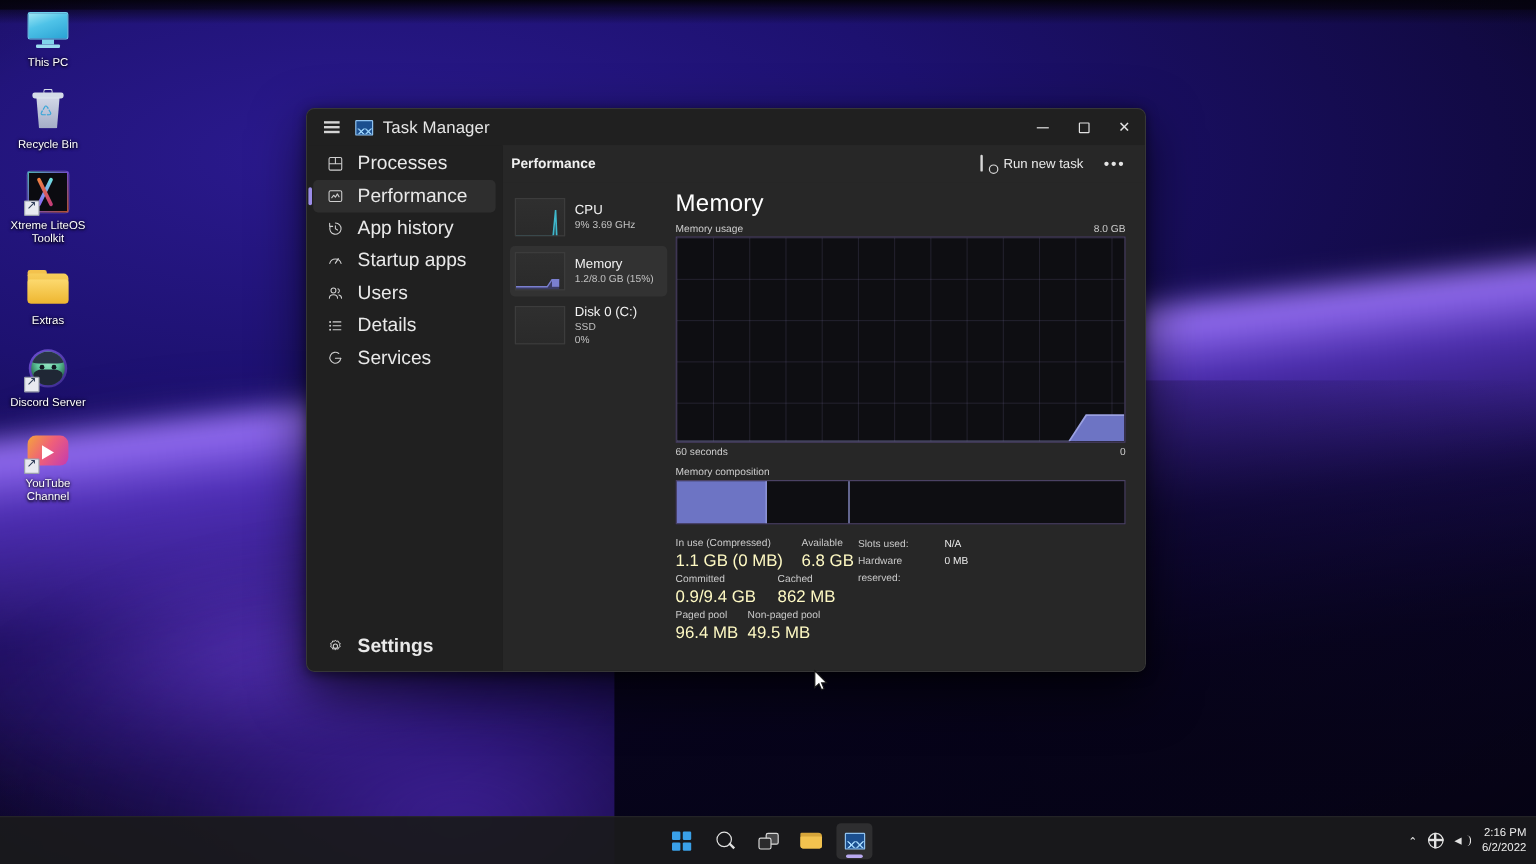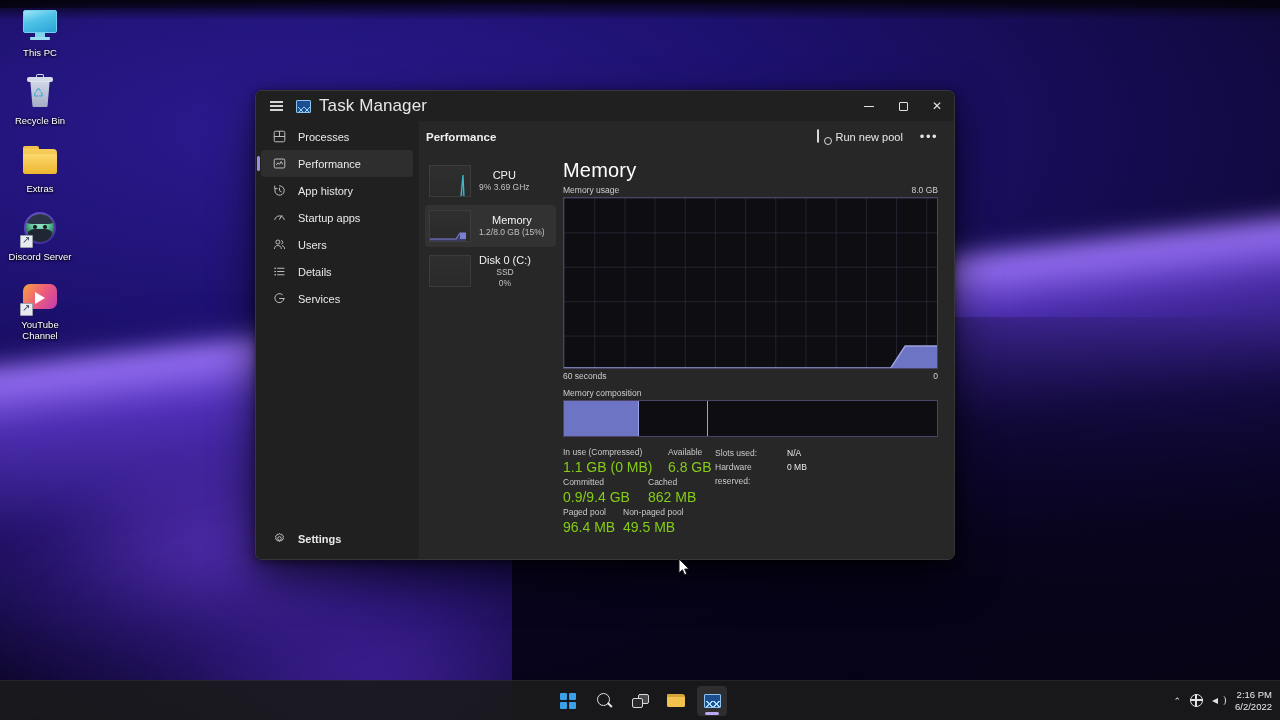--- a/index.html
+++ b/index.html
@@ -171,21 +171,21 @@
     width:15px; height:13px; background:#1b4f8f; border:1px solid #8fc2ef; border-radius:1px;
     position:relative; margin-right:8px; overflow:hidden;
   }
   .tm-appicon:before {
     content:""; position:absolute; left:1px; top:6px; width:12px; height:5px;
     background:
       linear-gradient(45deg, transparent 46%, #9fd8ff 46%, #9fd8ff 58%, transparent 58%),
       linear-gradient(-45deg, transparent 46%, #9fd8ff 46%, #9fd8ff 58%, transparent 58%);
     background-size:6px 6px;
   }
-  .tm-title { font-size:17px; color:#e6e6e6; letter-spacing:.1px; }
+  .tm-title { font-size:14px; color:#e6e6e6; letter-spacing:.1px; }
   .tm-wincontrols { margin-left:auto; display:flex; height:30px; }
   .tm-wc {
     width:34px; height:30px; display:flex; align-items:center; justify-content:center;
     color:#e2e2e2; font-size:11px; line-height:1;
   }
   .wc-min { width:10px; height:1px; background:#e2e2e2; }
   .wc-max { width:9px; height:9px; border:1px solid #e2e2e2; border-radius:1px; }
   .wc-close { font-size:12px; }
 
   .tm-body { flex:1; display:flex; min-height:0; }
@@ -199,21 +199,21 @@
     height:27px; display:flex; align-items:center; position:relative;
     margin:0 6px 0 5px; border-radius:4px; padding-left:8px;
     color:#e8e8e8;
   }
   .nav-item.active { background:#2e2e2e; }
   .nav-item.active:before {
     content:""; position:absolute; left:-4px; top:6px; width:2.5px; height:15px;
     background:#9b8ce8; border-radius:2px;
   }
   .nav-ic { width:20px; height:16px; margin-right:9px; display:flex; align-items:center; justify-content:center; color:#cfcfcf; }
-  .nav-label { font-size:11px; color:#e9e9e9; }
+  .nav-label { font-size:16px; color:#e9e9e9; }
   .nav-spacer { flex:1; }
   .nav-settings { margin-bottom:7px;font-weight:bold; }
 
   
   .tm-main { flex:1; display:flex; flex-direction:column; background:#272727; min-width:0; }
   .tm-toolbar {
     height:31px; flex:0 0 31px; display:flex; align-items:center;
     padding:0 9px 0 7px; background:#272727;
   }
   .tm-pagetitle { font-size:11.5px; color:#f0f0f0; font-weight:600; }
@@ -229,21 +229,21 @@
     border-radius:50%; background:#272727; border:1.2px solid #d8d8d8;
   }
   .tb-dots { padding:0 7px; letter-spacing:1.5px; font-size:13px; color:#e4e4e4; height:23px; display:flex; align-items:center; border-radius:4px;}
 
   .tm-content { flex:1; display:flex; min-height:0; background:#272727; }
 
   
   .res-list { width:137px; flex:0 0 137px; padding:8px 0 0 6px; }
   .res-item {
     height:42px; display:flex; align-items:center; gap:8px;
-    border-radius:4px; padding:0 5px 0 4px; margin-bottom:3px;text-align:center;
+    border-radius:4px; padding:0 5px 0 4px; margin-bottom:3px;
   }
   .res-item.active { background:#323232; }
   .res-thumb {
     width:42px; height:32px; flex:0 0 42px; position:relative; overflow:hidden;
     background:linear-gradient(180deg,#2f2f2f 0%,#2a2a2a 100%);
     border:1px solid #3c3c3c;
   }
   .res-txt { min-width:0; }
   .res-name { font-size:11px; color:#f2f2f2; line-height:13px; }
   .res-sub { font-size:8.5px; color:#c2c2c2; line-height:11px; white-space:nowrap; }
@@ -273,21 +273,21 @@
     height:37px; border:1px solid #4b4264; background:#0e0e12; display:flex; position:relative;
   }
   .comp-seg { height:100%; }
   .comp-inuse { background:#6d74c4; border-right:1px solid #9aa0e0; }
   .comp-modified { background:transparent; border-right:1px solid #9aa0e0; }
 
   .stats { margin-top:9px; position:relative; }
   .stat-row { display:flex; }
   .stat-block { margin-right:0; }
   .stat-lbl { font-size:8.5px; color:#c9c9c9; line-height:12px; }
-  .stat-val { font-size:14px; color:#84cc16; line-height:18px; font-weight:400; }
+  .stat-val { font-size:14px; color:#fef9c3; line-height:18px; font-weight:400; }
   .stats-right { position:absolute; left:152px; top:0; }
   .sr-row { display:flex; align-items:baseline; }
   .sr-lbl { font-size:8.5px; color:#c9c9c9; width:72px; line-height:14px; }
   .sr-val { font-size:8.5px; color:#eaeaea; line-height:14px; }
 
   
   #taskbar {
     position:absolute; left:0; bottom:0; width:1280px; height:40px;
     background:rgba(26,26,28,.93);
     border-top:1px solid rgba(255,255,255,.05);
@@ -379,20 +379,29 @@
   <div class="desk-icon">
     <div class="glyph">
       <div class="ic-bin-handle"></div>
         <div class="ic-bin-lid"></div>
       <div class="ic-bin-body"></div>
         <div class="ic-bin-rec">♺</div>
     </div>
     <div class="cap">Recycle Bin</div>
   </div>
 
+  <div class="desk-icon">
+    <div class="glyph">
+      <div class="ic-x-box"></div>
+        <div class="ic-x-l1"></div>
+        <div class="ic-x-l2"></div>
+      <div class="shortcut-arrow"></div>
+    </div>
+    <div class="cap">Xtreme LiteOS Toolkit</div>
+  </div>
 
   <div class="desk-icon">
     <div class="glyph">
       <div class="ic-fold-tab"></div>
         <div class="ic-fold-back"></div>
         <div class="ic-fold-front"></div>
     </div>
     <div class="cap">Extras</div>
   </div>
 
@@ -537,21 +546,21 @@
       </div>
     </div>
 
     <div class="tm-main">
 
       <div class="tm-toolbar">
         <div class="tm-pagetitle">Performance</div>
         <div class="tb-right">
           <div class="tb-btn">
             <span class="tb-ic"><i class="runtask-ic"></i></span>
-            <span>Run new pool</span>
+            <span>Run new task</span>
           </div>
           <div class="tb-dots">•••</div>
         </div>
       </div>
 
       <div class="tm-content">
 
         <div class="res-list">
 
           <div class="res-item">

